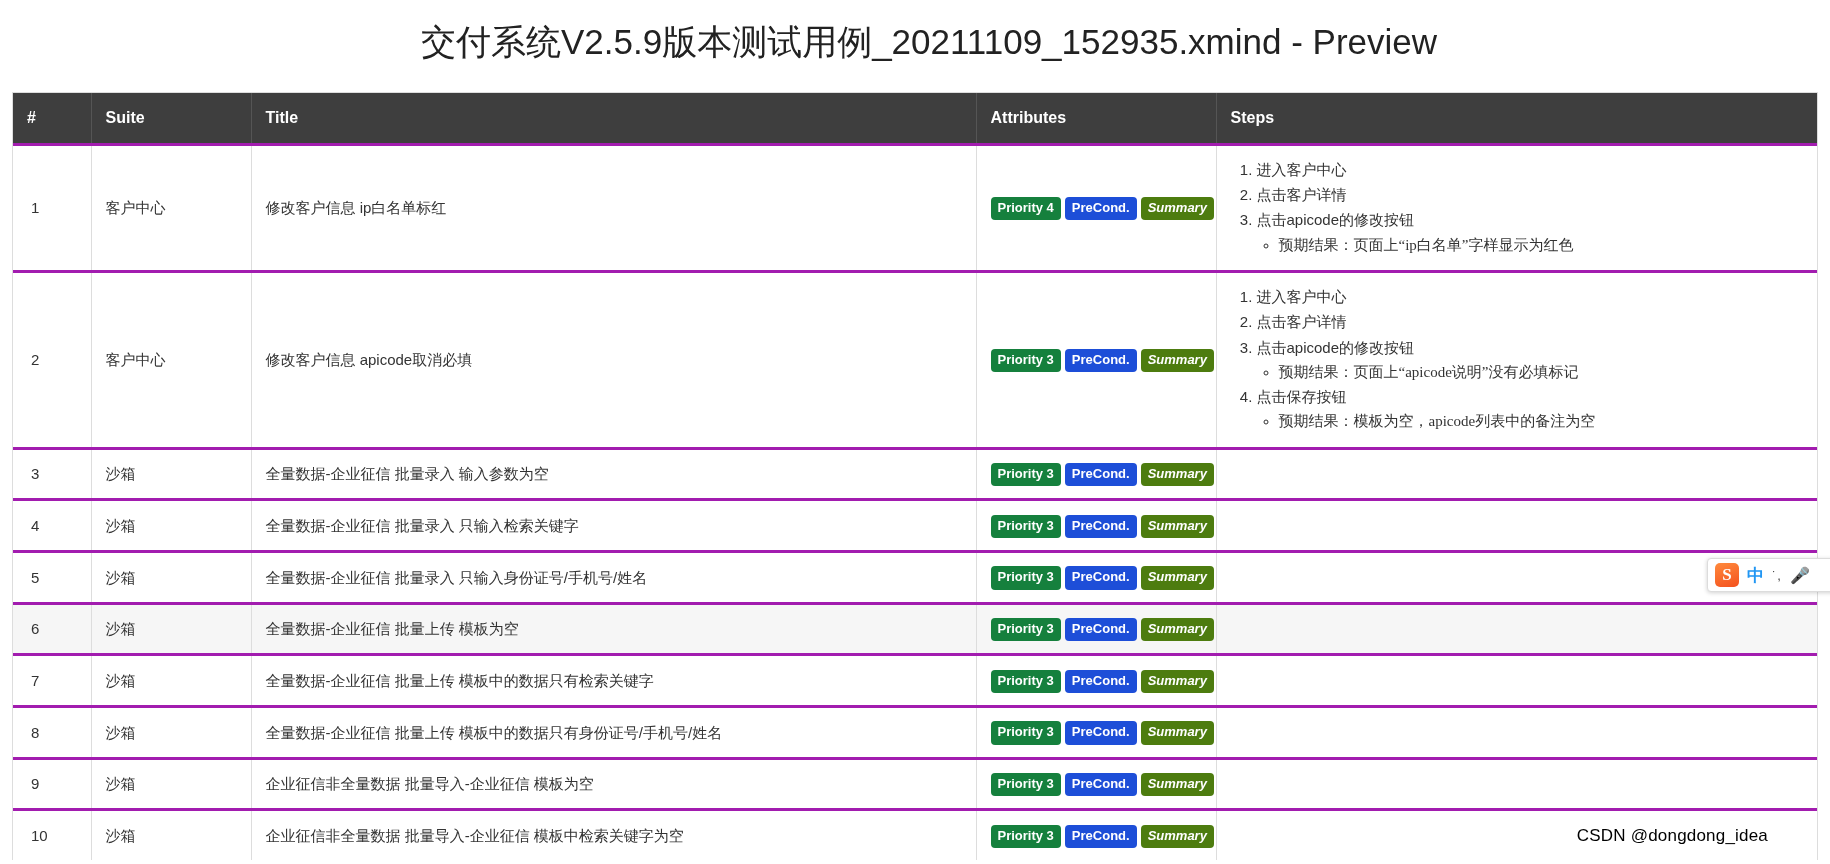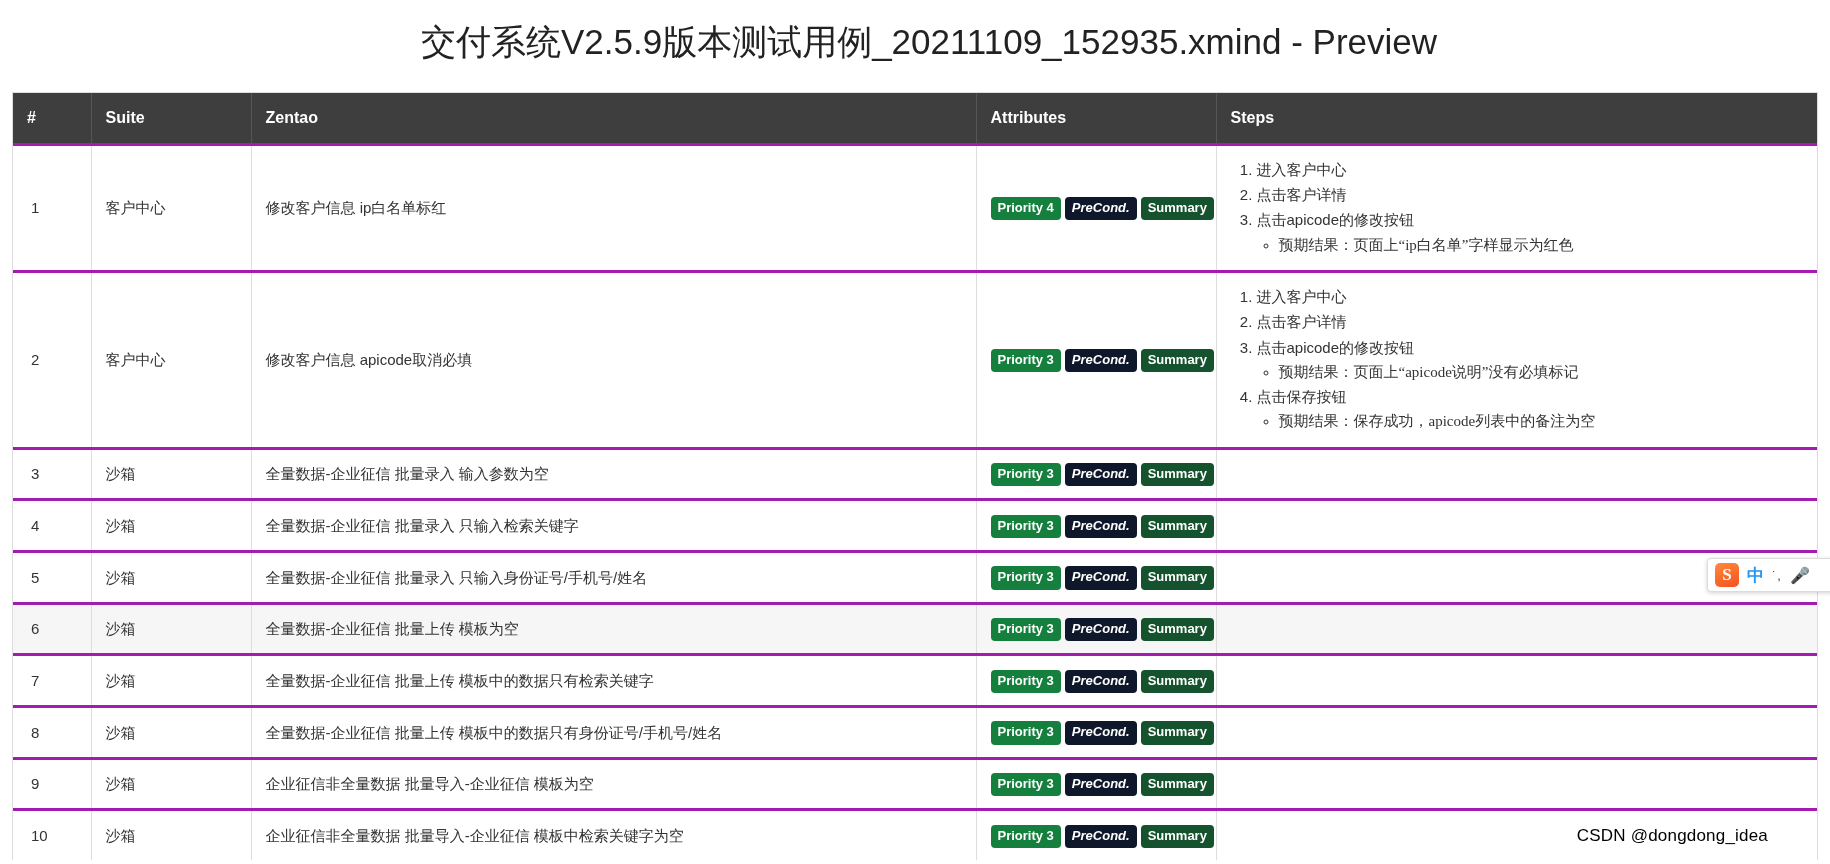--- a/index.html
+++ b/index.html
@@ -91,22 +91,22 @@
     color: #ffffff;
     font-size: 13px;
     font-weight: bold;
     padding: 4px 7px 5px 7px;
     border-radius: 4px;
     margin-right: 4px;
     line-height: 1.1;
     vertical-align: middle;
   }
   .badge.prio   { background: #15803d; }
-  .badge.precond{ background: #0f172a; font-style: italic; }
-  .badge.summary{ background: #14532d; }
+  .badge.precond{ background: #1d4ed8; }
+  .badge.summary{ background: #4d7c0f; font-style: italic; }
 
   ol.steps {
     margin: 0;
     padding-left: 26px;
     list-style-type: decimal;
   }
   ol.steps > li {
     margin: 0 0 1px 0;
     line-height: 1.62;
     font-size: 15px;
@@ -177,21 +177,21 @@
       <col class="col-idx">
       <col class="col-suite">
       <col class="col-title">
       <col class="col-attrs">
       <col class="col-steps">
     </colgroup>
     <thead>
       <tr>
         <th>#</th>
         <th>Suite</th>
-        <th>Zentao</th>
+        <th>Title</th>
         <th>Attributes</th>
         <th>Steps</th>
       </tr>
     </thead>
     <tbody id="table-body">
         <tr class="tall-row">
           <td class="idx-cell">1</td>
           <td>客户中心</td>
           <td>修改客户信息 ip白名单标红</td>
           <td><span class="badges"><span class="badge prio">Priority 4</span><span class="badge precond">PreCond.</span><span class="badge summary">Summary</span></span></td>
@@ -211,21 +211,21 @@
           <td>修改客户信息 apicode取消必填</td>
           <td><span class="badges"><span class="badge prio">Priority 3</span><span class="badge precond">PreCond.</span><span class="badge summary">Summary</span></span></td>
           <td>
             <ol class="steps">
               <li><span>进入客户中心</span></li>
               <li><span>点击客户详情</span></li>
               <li><span>点击apicode的修改按钮</span><ul class="substeps">
                   <li>预期结果：页面上“apicode说明”没有必填标记</li>
                 </ul></li>
               <li><span>点击保存按钮</span><ul class="substeps">
-                  <li>预期结果：保存成功，apicode列表中的备注为空</li>
+                  <li>预期结果：模板为空，apicode列表中的备注为空</li>
                 </ul></li>
             </ol>
           </td>
         </tr>
         <tr>
           <td class="idx-cell">3</td>
           <td>沙箱</td>
           <td>全量数据-企业征信 批量录入 输入参数为空</td>
           <td><span class="badges"><span class="badge prio">Priority 3</span><span class="badge precond">PreCond.</span><span class="badge summary">Summary</span></span></td>
           <td></td>

